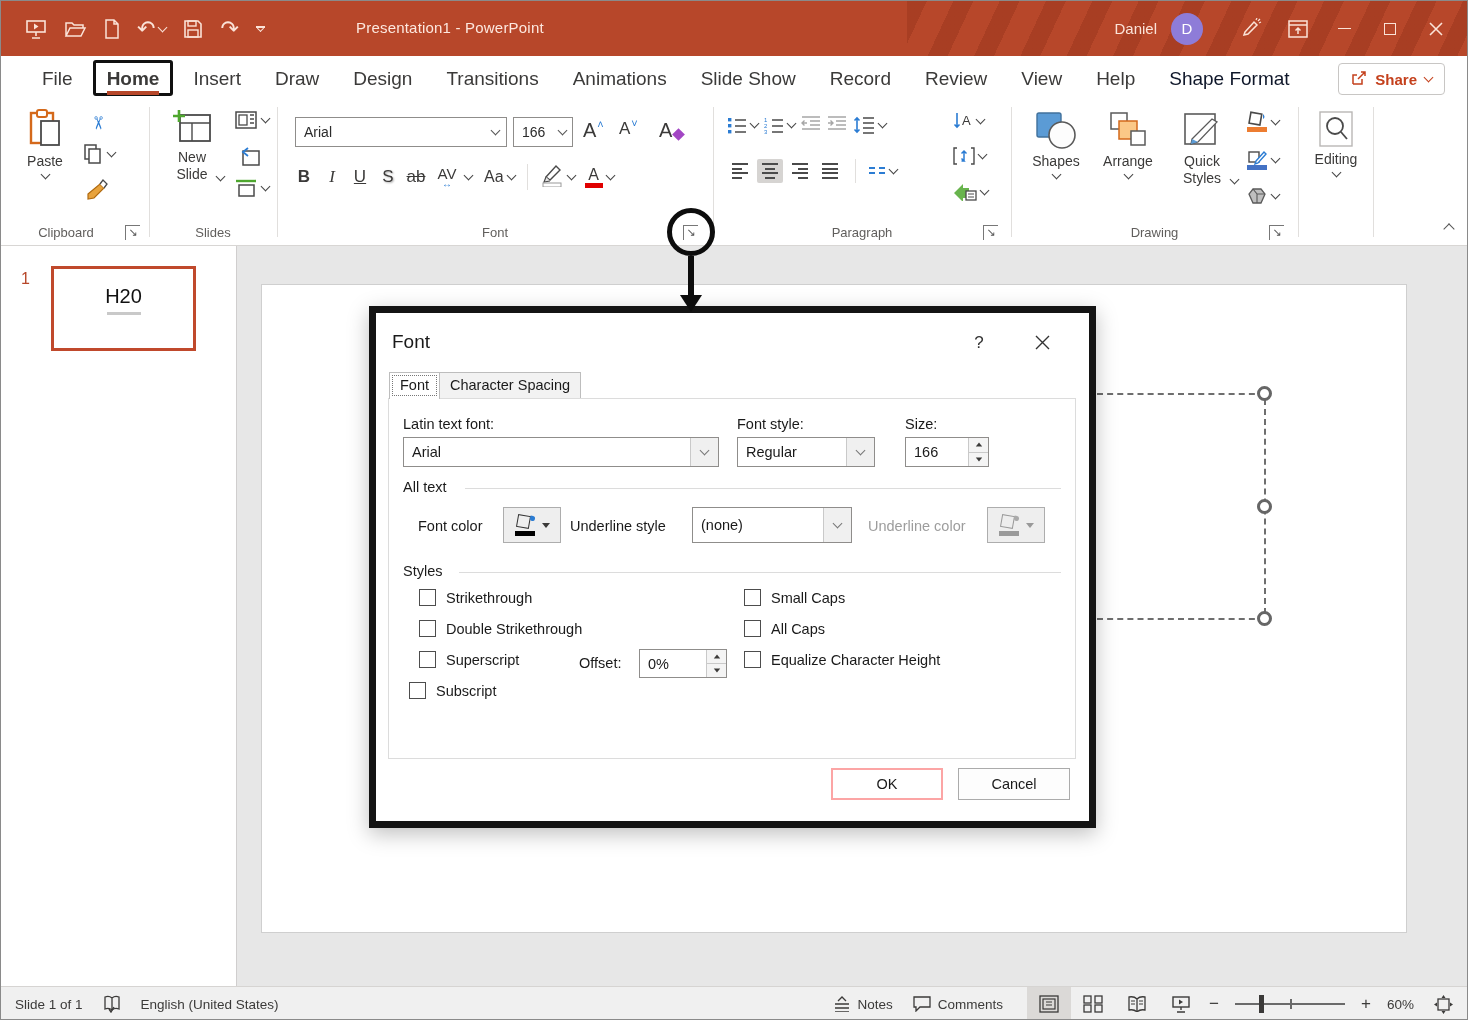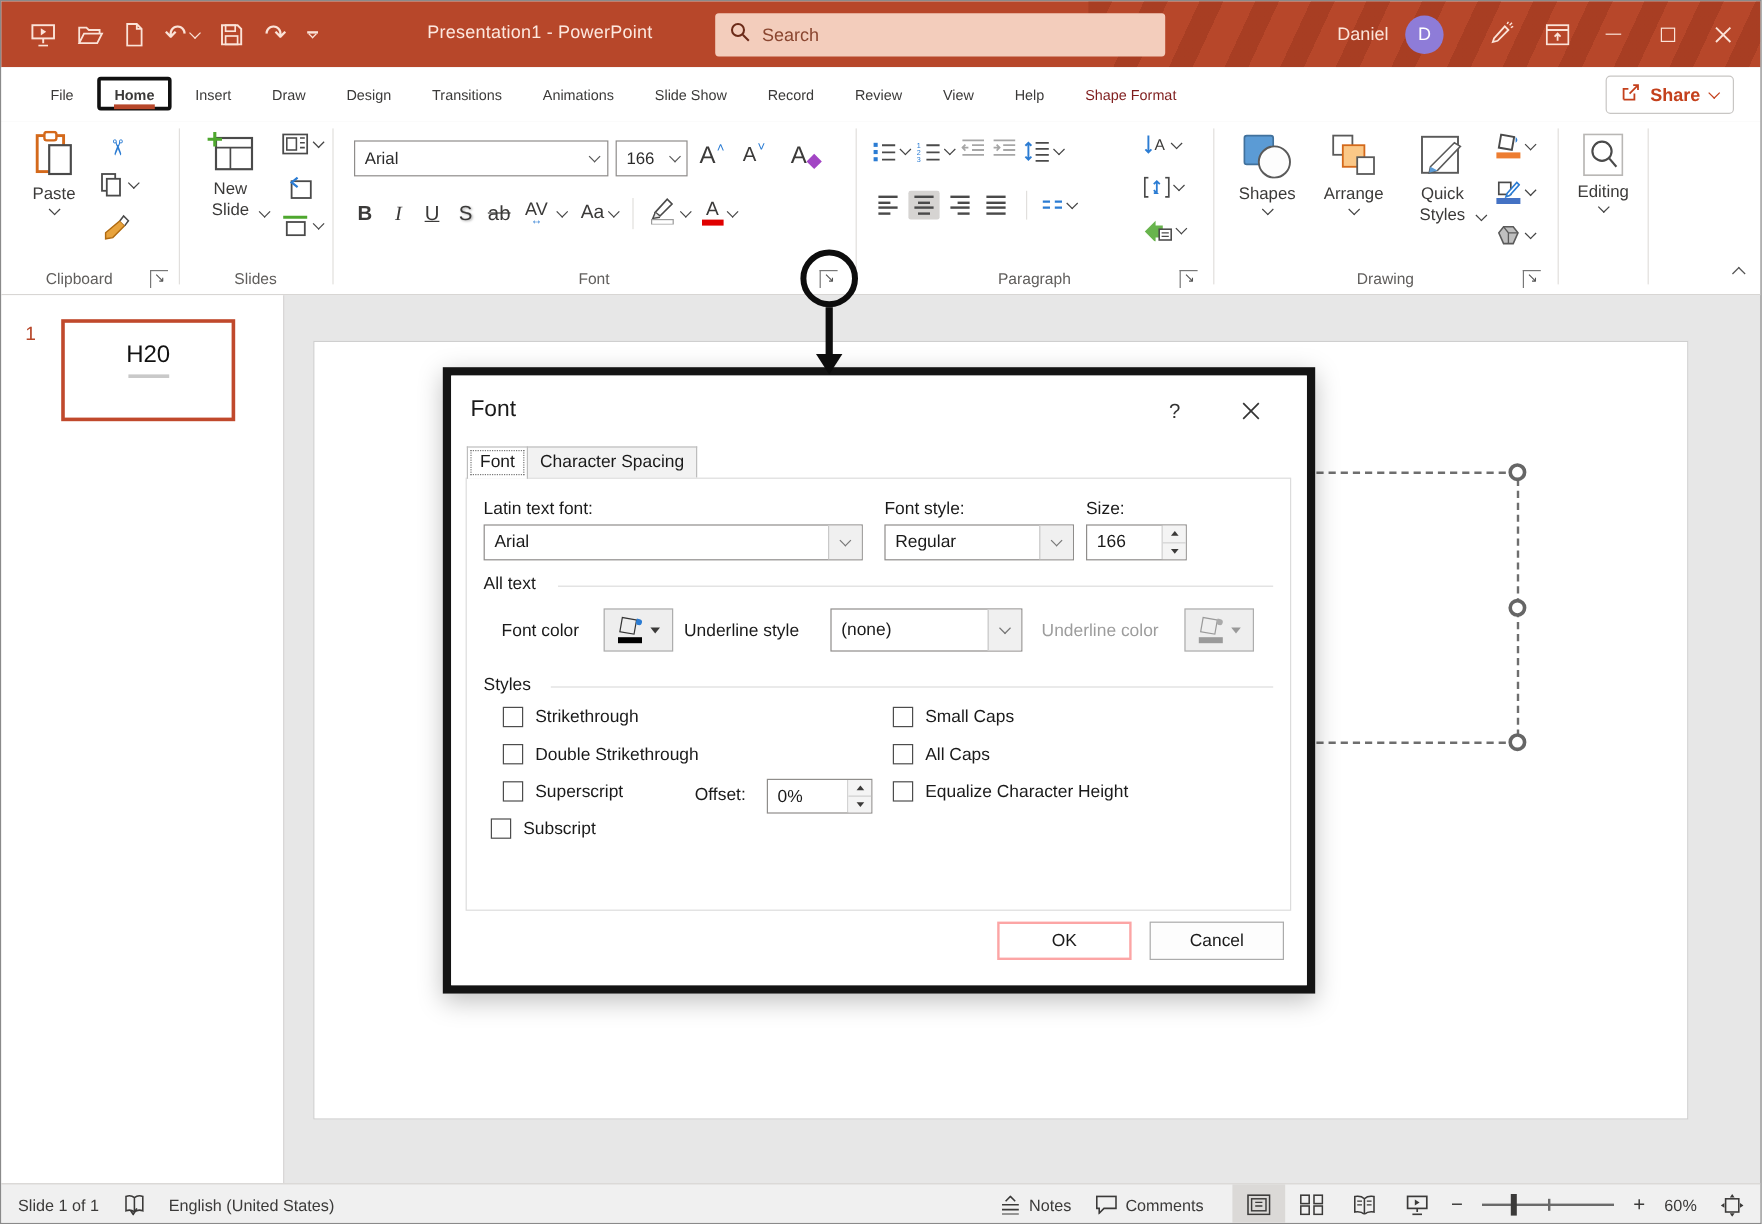--- a/index.html
+++ b/index.html
@@ -27,25 +27,25 @@
             display:flex; align-items:center; justify-content:center; font-size:15px; margin-right:26px; }
   .tb-btn { width:46px; height:55px; display:flex; align-items:center; justify-content:center; }
   .chev-down { display:inline-block; width:7px; height:7px; border-right:1.5px solid currentColor;
                border-bottom:1.5px solid currentColor; transform:rotate(45deg); margin-top:-3px; }
   .chev-up { display:inline-block; width:8px; height:8px; border-right:1.6px solid #555;
              border-bottom:1.6px solid #555; transform:rotate(-135deg); margin-top:4px; }
 
   
   .tabrow { left:0; top:55px; width:100%; height:45px; background:#fff; display:flex; align-items:center;
             padding-left:24px; }
-  .rtab { font-size:12px; color:#3b3a39; padding:9px 17px; position:relative; white-space:nowrap; }
+  .rtab { font-size:19px; color:#3b3a39; padding:9px 17px; position:relative; white-space:nowrap; }
   .rtab.active { font-weight:bold; color:#3b3a39; }
   .rtab.active .focusbox { position:absolute; inset:1px 3px 3px 3px; border:3px solid #101010; border-radius:3px; }
   .rtab.active .redbar { position:absolute; left:17px; right:17px; bottom:4px; height:4px; background:#B7472A; }
-  .rtab.contextual { color:#7f1d1d; }
+  .rtab.contextual { color:#0f172a; }
   .share-btn { position:absolute; right:22px; top:62px; height:32px; border:1px solid #c8c6c4; border-radius:4px;
                display:flex; align-items:center; gap:8px; padding:0 12px; font-size:15px; color:#C4401C; background:#fff; }
 
   
   .ribbon { left:0; top:100px; width:100%; height:145px; background:#fff; border-bottom:1px solid #d8d6d4; }
   .grp-label { position:absolute; bottom:6px; left:0; right:0; text-align:center; font-size:13px; color:#605E5C; }
   .launcher { position:absolute; bottom:6px; width:15px; height:15px; border-top:1px solid #777; border-left:1px solid #777;
               color:#555; font-size:11px; line-height:13px; text-align:center; }
   .vdiv { position:absolute; top:6px; bottom:8px; width:1px; background:#E1DFDD; }
   .bigbtn { display:flex; flex-direction:column; align-items:center; justify-content:flex-start; gap:4px; text-align:center; }
@@ -166,27 +166,20 @@
           <rect x="5" y="11" width="10" height="7" fill="none" stroke="#fbe3d8" stroke-width="1.4"></rect>
         </svg>
       </span>
     <span style="font-size:22px;color:#fbe3d8;line-height:18px">↷</span>
     <span style="display:flex;flex-direction:column;align-items:center;gap:1px">
         <span style="width:9px;height:1.6px;background:#fbe3d8"></span>
         <span class="chev-down" style="color:#fbe3d8;width:5px;height:5px"></span>
       </span>
   </div>
   <div class="abs tb-title" style="left:355px;top:18px">Presentation1  -  PowerPoint</div>
-  <div class="abs searchbox">
-    <span><svg width="17" height="17" viewBox="0 0 17 17">
-          <circle cx="7" cy="7" r="5" fill="none" stroke="#6b2a18" stroke-width="1.7"></circle>
-          <path d="M11 11 L16 16" stroke="#6b2a18" stroke-width="1.7"></path>
-        </svg></span>
-    <input placeholder="Search" style="">
-  </div>
   <div class="abs tb-right">
     <span class="username">Daniel</span>
     <span class="avatar">D</span>
     <span class="tb-btn">
         <svg width="22" height="22" viewBox="0 0 22 22">
           <path d="M4 14 L13 4 l3 3 L7 16 l-4 1 Z" fill="none" stroke="#fbe3d8" stroke-width="1.5"></path>
           <path d="M15 2 l1 -2 M18 5 l2 -1 M17 3 l2 -2" stroke="#fbe3d8" stroke-width="1.2"></path>
         </svg>
       </span>
     <span class="tb-btn">
@@ -576,21 +569,21 @@
       <span class="d-label" style="left:14px;top:17px">Latin text font:</span>
       <span class="d-label" style="left:348px;top:17px">Font style:</span>
       <span class="d-label" style="left:516px;top:17px">Size:</span>
 
       <div class="w-combo" style="left:14px;top:38px;width:316px;height:30px">
         <span class="val">Arial</span>
         <span class="dd">
             <span class="chev-down" style="color:#777"></span>
           </span>
       </div>
-      <div class="w-combo" style="left:348px;top:38px;width:158px;height:30px">
+      <div class="w-combo" style="left:348px;top:38px;width:138px;height:30px">
         <span class="val">Regular</span>
         <span class="dd">
             <span class="chev-down" style="color:#777"></span>
           </span>
       </div>
       <div class="spin" style="left:516px;top:38px;width:84px;height:30px">
         <span class="val">166</span>
         <span class="btns">
             <div>
               <span class="tri-u"></span>

